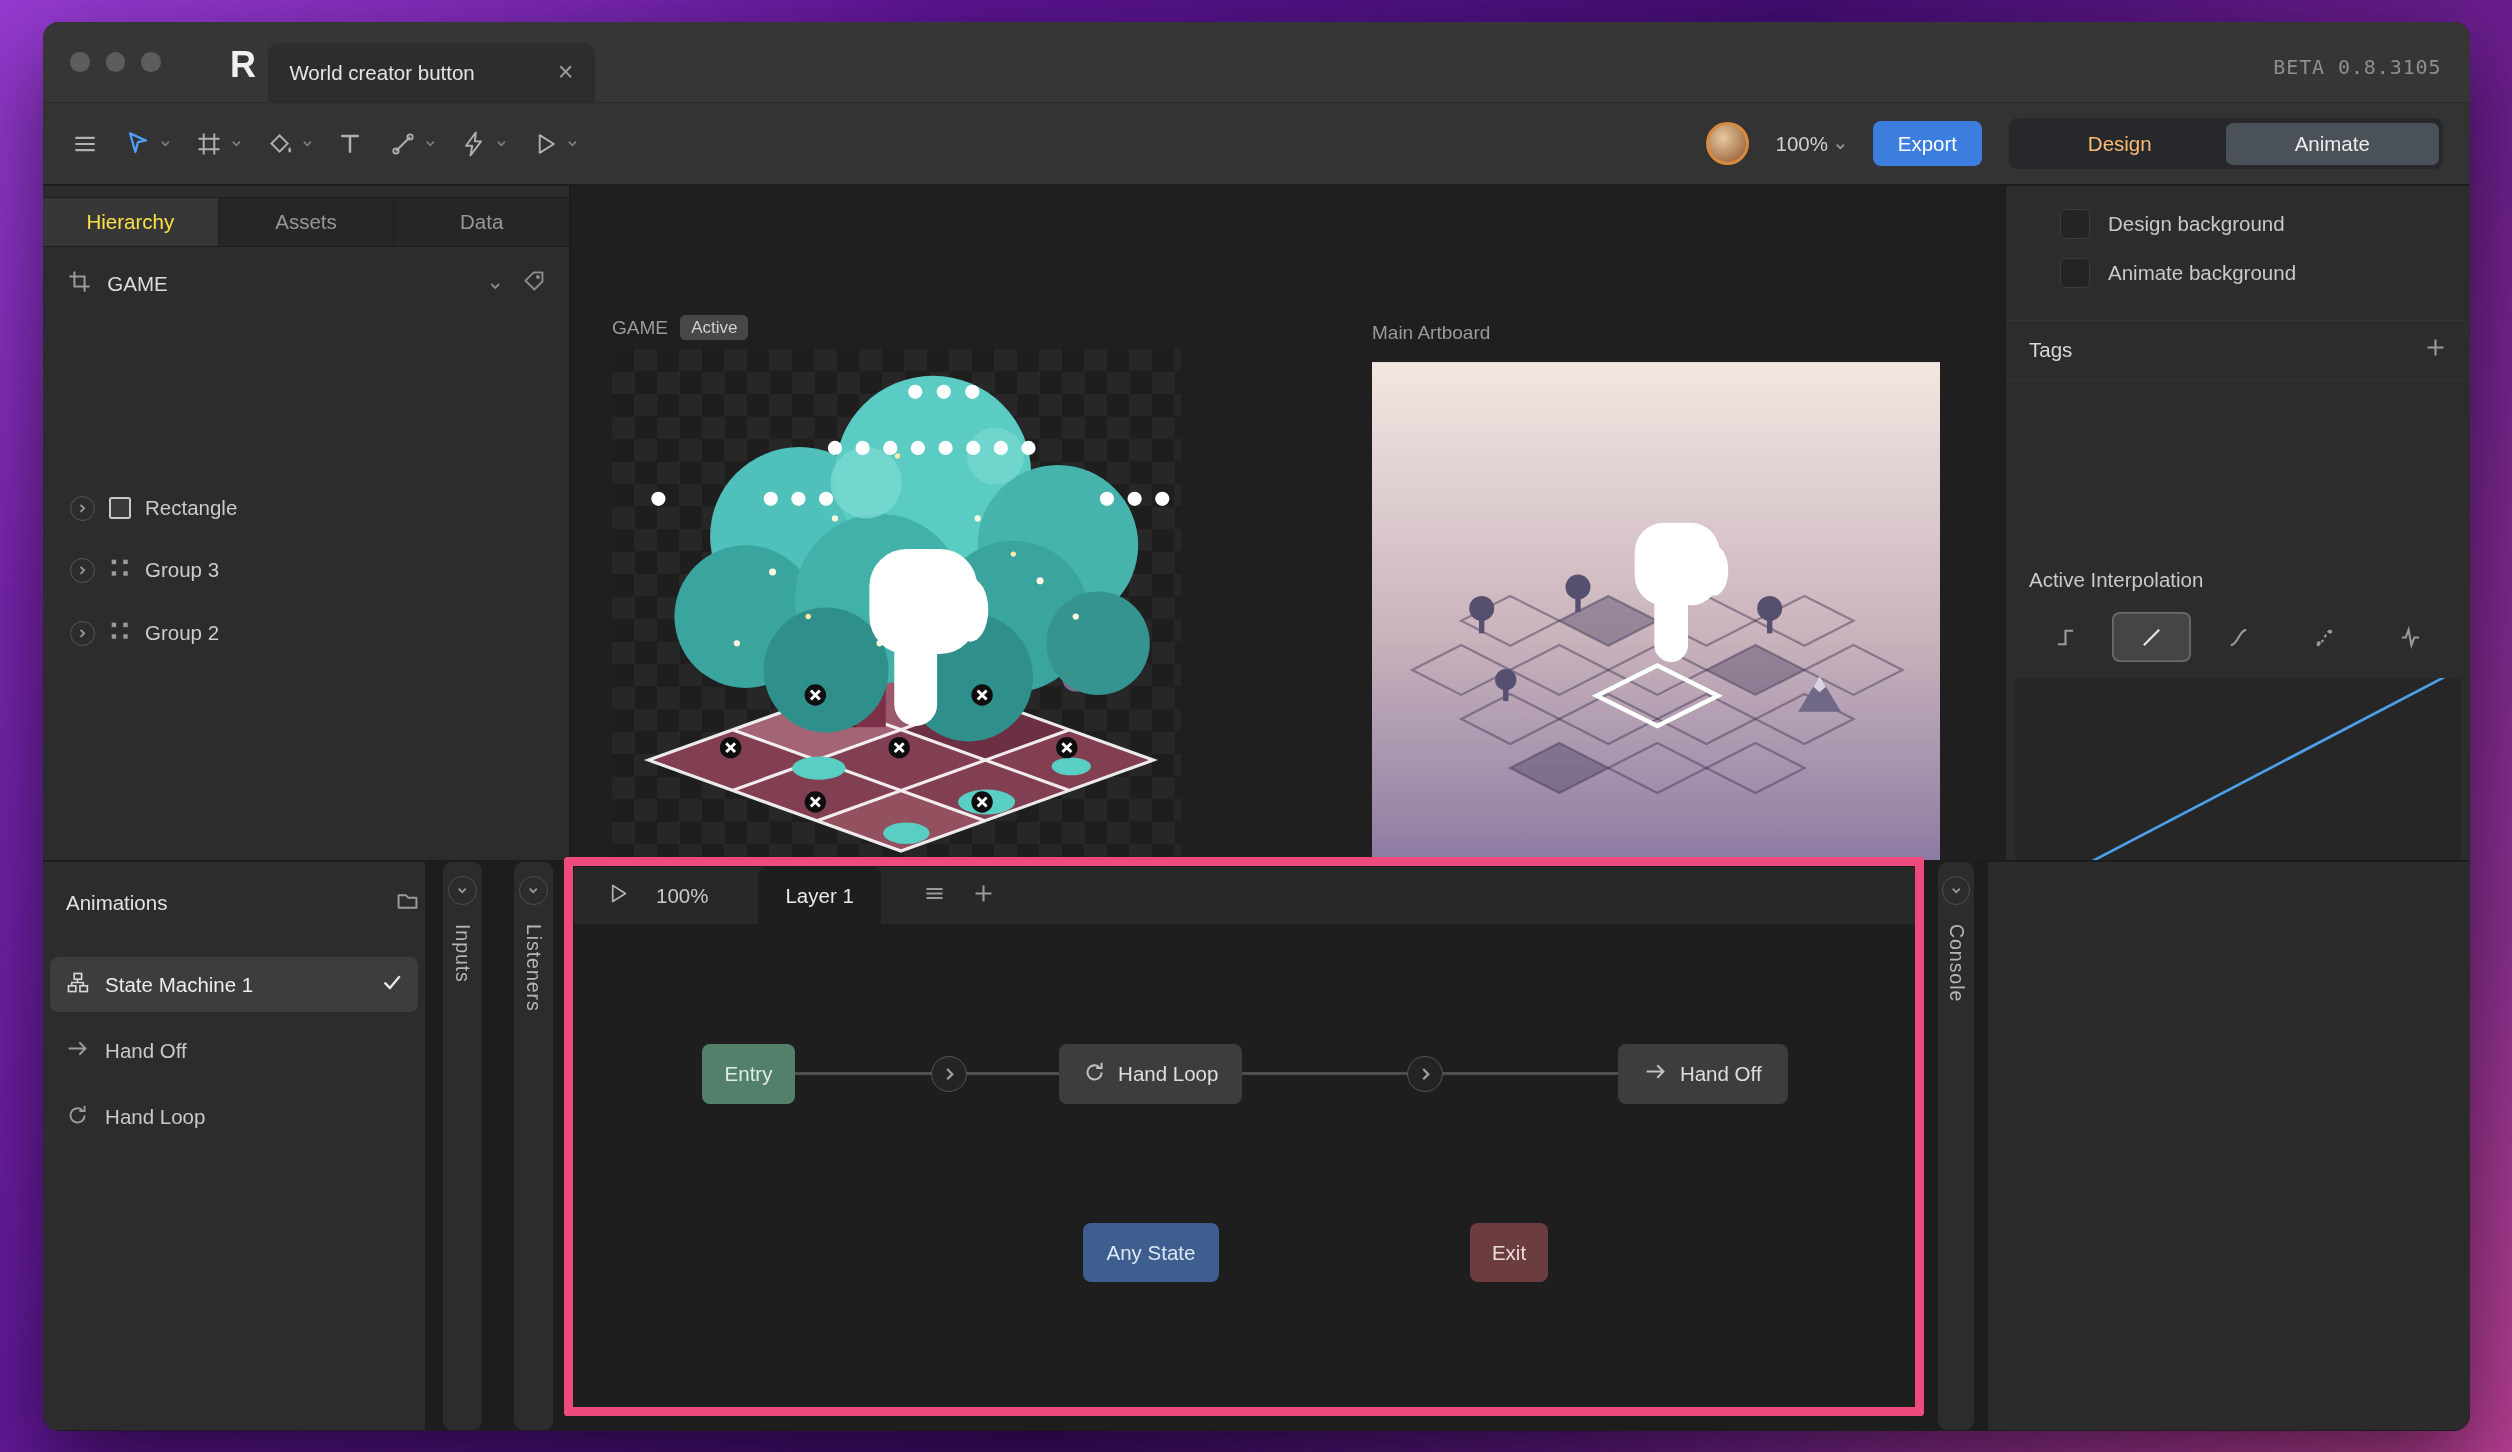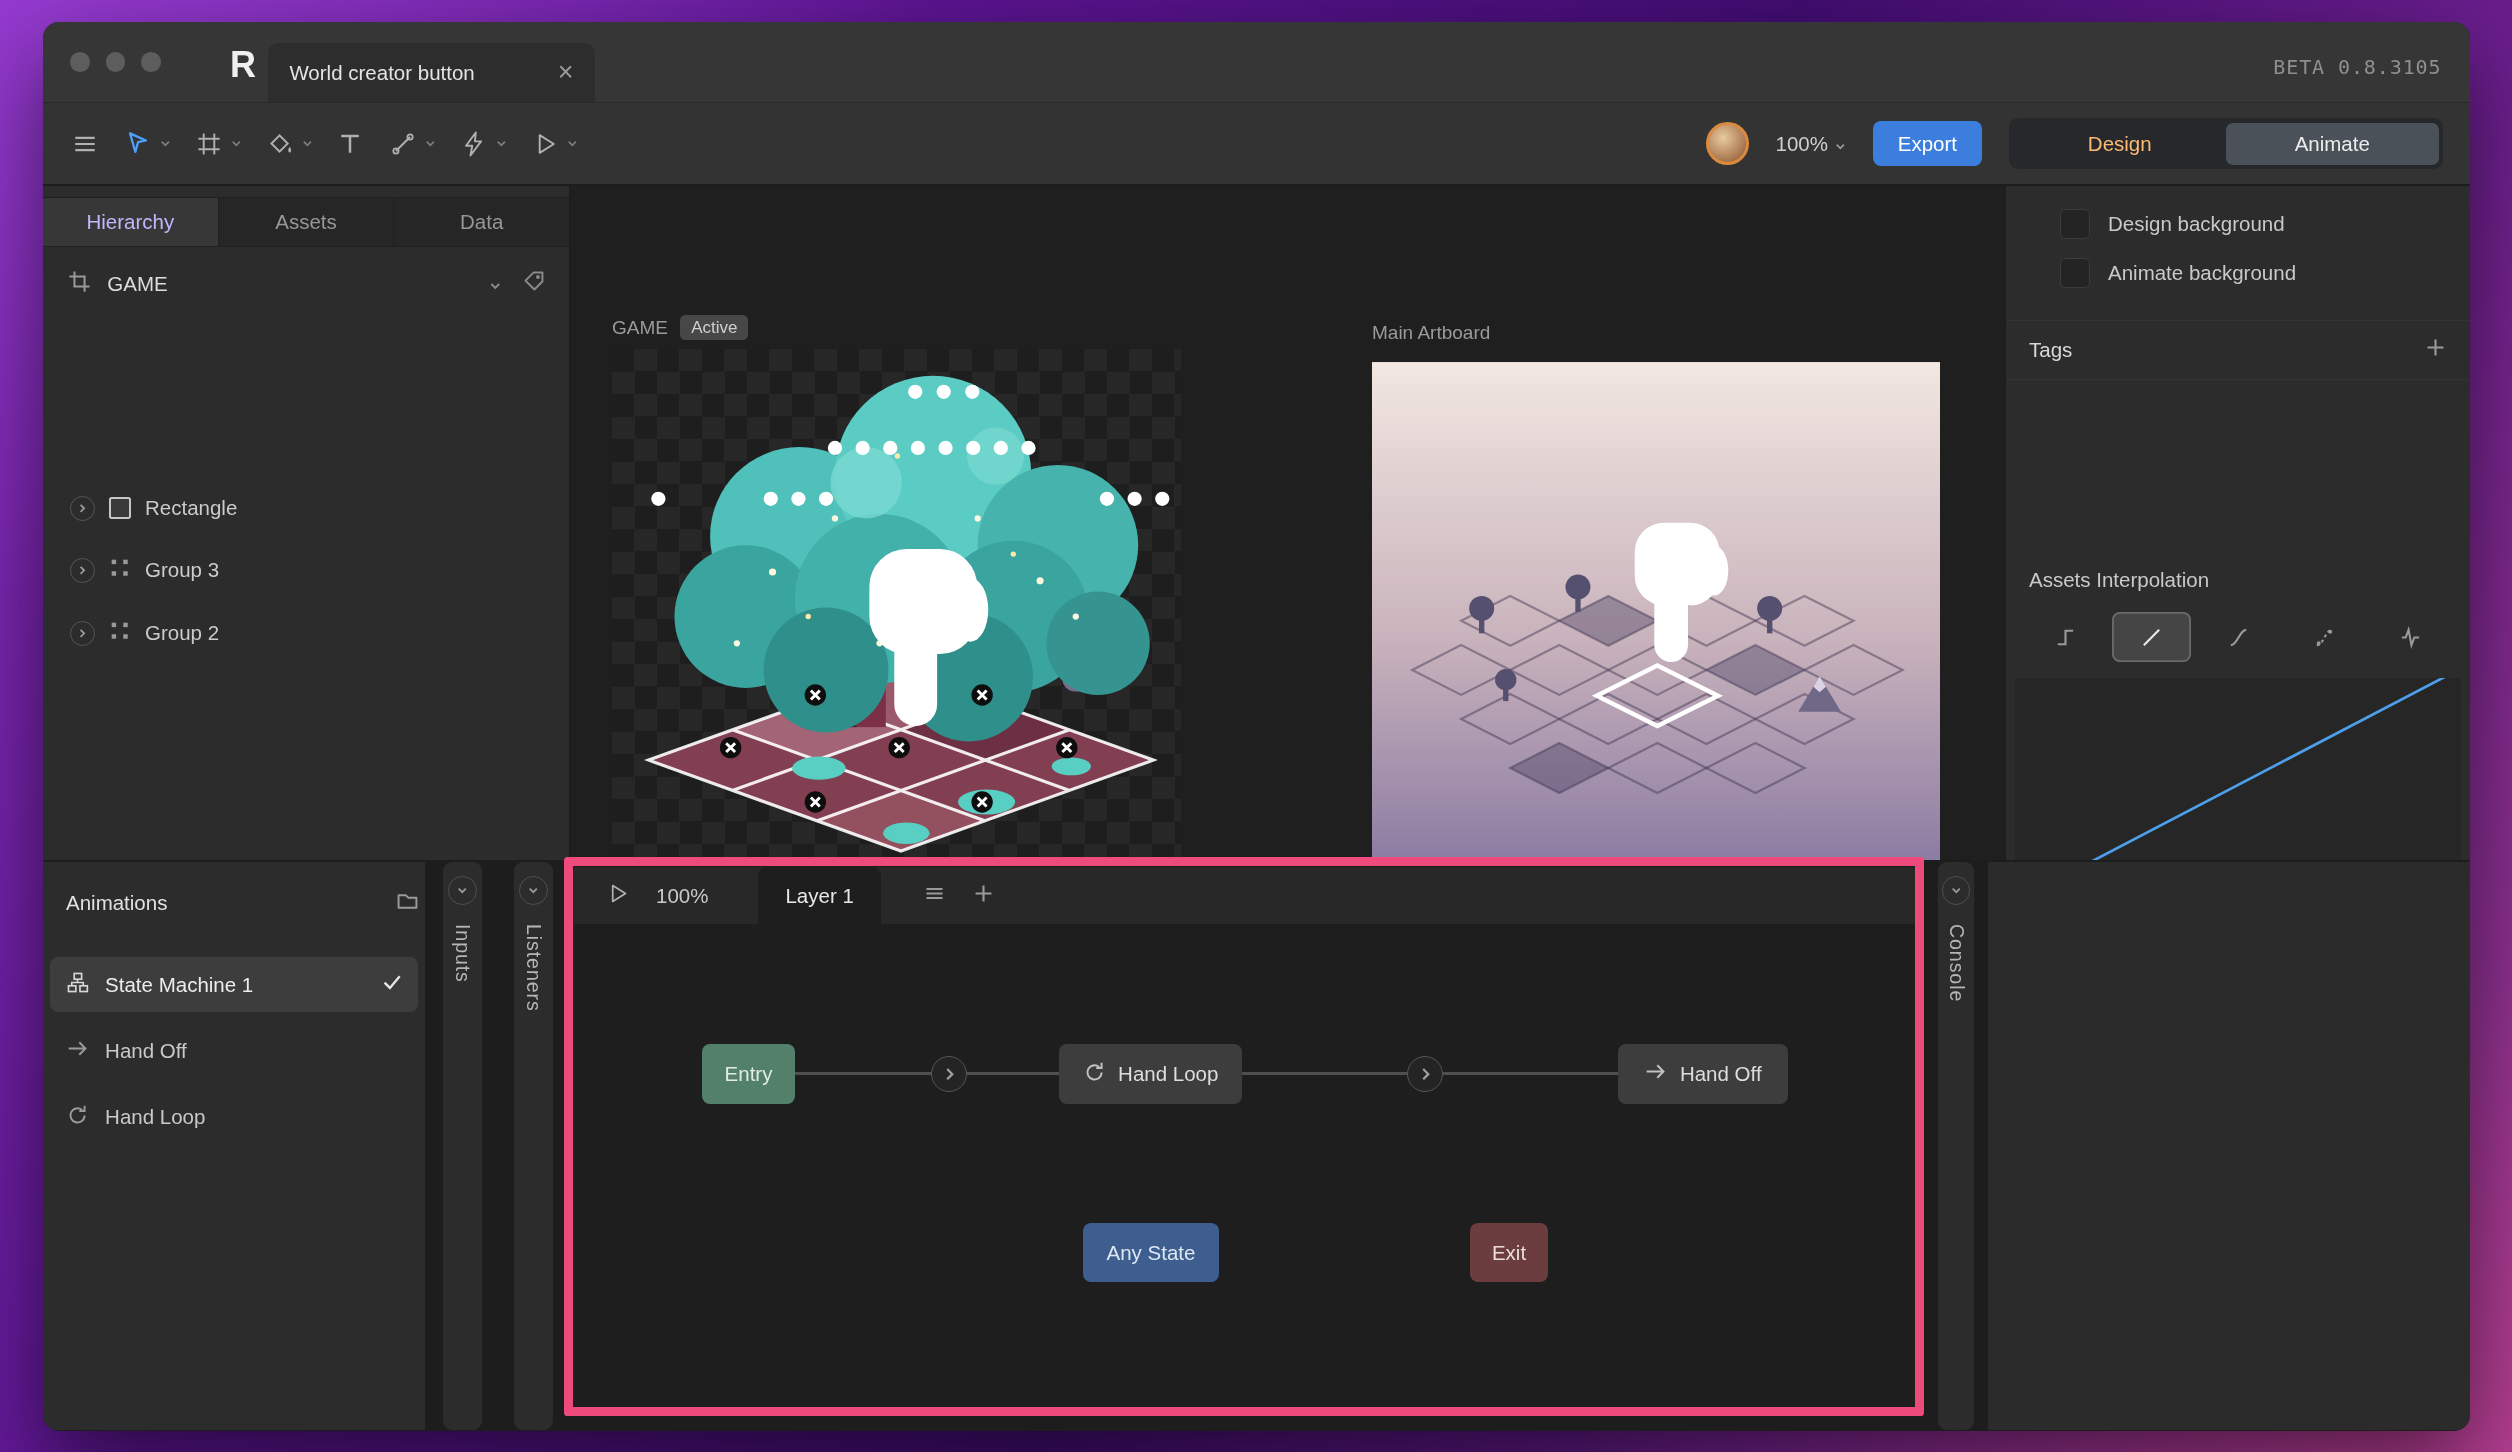--- a/index.html
+++ b/index.html
@@ -41,21 +41,21 @@
   .export-btn{background:#3c7ede;color:#fff;border-radius:8px;padding:10.7px 25px;font-size:20.5px;}
   .segmented{display:flex;background:#26282b;border-radius:9px;padding:4.5px;width:434px;box-sizing:border-box;}
   .segment{flex:1;text-align:center;padding:9px 0;border-radius:7.1px;color:#fdba74;}
   .segment.active{background:#4b5158;color:#ececec;}
   
   .left-panel{left:0;top:164px;width:526px;height:674px;background:#2c2c2c;}
   .lp-tabs{left:0;top:10.7px;width:526px;height:48px;display:flex;background:#262626;
         border-top:0.9px solid #202020;border-bottom:0.9px solid #202020;}
   .lp-tab{flex:1;display:flex;align-items:center;justify-content:center;color:#979797;border-right:0.9px solid #202020;}
   .lp-tab:last-child{border-right:none;}
-  .lp-tab.active{background:#373737;color:#c4b5fd;}
+  .lp-tab.active{background:#373737;color:#fde047;}
   .game-row{left:0;top:73px;width:526px;height:50px;display:flex;align-items:center;padding:0 23px;box-sizing:border-box;gap:14.3px;color:#dcdcdc;}
   .game-row .right-icons{margin-left:auto;display:flex;align-items:center;gap:19.6px;color:#8b8b8b;}
   .tree-row{left:0;width:526px;height:62px;display:flex;align-items:center;padding:0 0 0 27px;box-sizing:border-box;gap:14.3px;color:#cbcbcb;}
   .expand{width:25px;height:25px;border-radius:50%;border:1.8px solid #555;display:flex;align-items:center;justify-content:center;color:#9a9a9a;box-sizing:border-box;}
   .rect-ico{width:21.4px;height:21.4px;border:2.7px solid #c7c7c7;border-radius:2.7px;box-sizing:border-box;background:#3a3a3a;}
   
   .canvas{left:528px;top:164px;width:1433px;height:674px;background:#1f1f1f;overflow:hidden;}
   .art-label{color:#9a9a9a;font-size:19px;display:flex;align-items:center;}
   .badge{background:#474747;color:#cfcfcf;font-size:17px;border-radius:5.4px;padding:2.7px 10.7px;margin-left:12.5px;}
   .checker{left:41px;top:163px;width:569px;height:511px;overflow:hidden;
@@ -490,21 +490,21 @@
     <div class="abs divider" style="top:134px;"></div>
     <div class="abs tags-row" style="top:134px;height:59px;">
       <span>Tags</span>
       <span class="plus">
         <svg width="23" height="23" viewBox="0 0 26 26">
             <path d="M13 4 V22 M4 13 H22" stroke="#9a9a9a" stroke-width="2.4"></path>
           </svg>
       </span>
     </div>
     <div class="abs divider" style="top:193px;"></div>
-    <div class="abs interp-label">Assets Interpolation</div>
+    <div class="abs interp-label">Active Interpolation</div>
     <div class="abs interp-row">
       <div class="interp-btn">
         <svg width="23" height="23" viewBox="0 0 24 24">
             <path d="M4 19 H12 V5 H20" fill="none" stroke="currentColor" stroke-width="2.2"></path>
           </svg>
       </div>
       <div class="interp-btn selected">
         <svg width="23" height="23" viewBox="0 0 24 24">
             <path d="M4 20 L20 4" fill="none" stroke="currentColor" stroke-width="2.2"></path>
           </svg>

